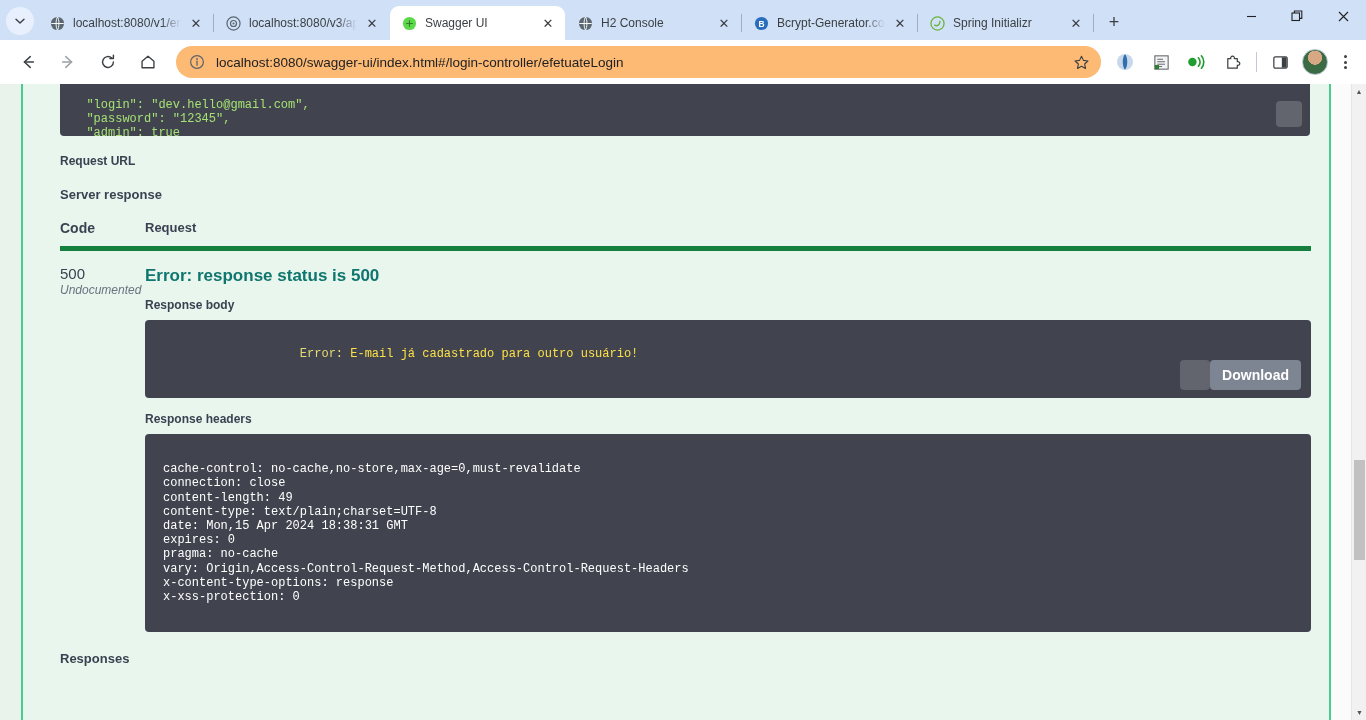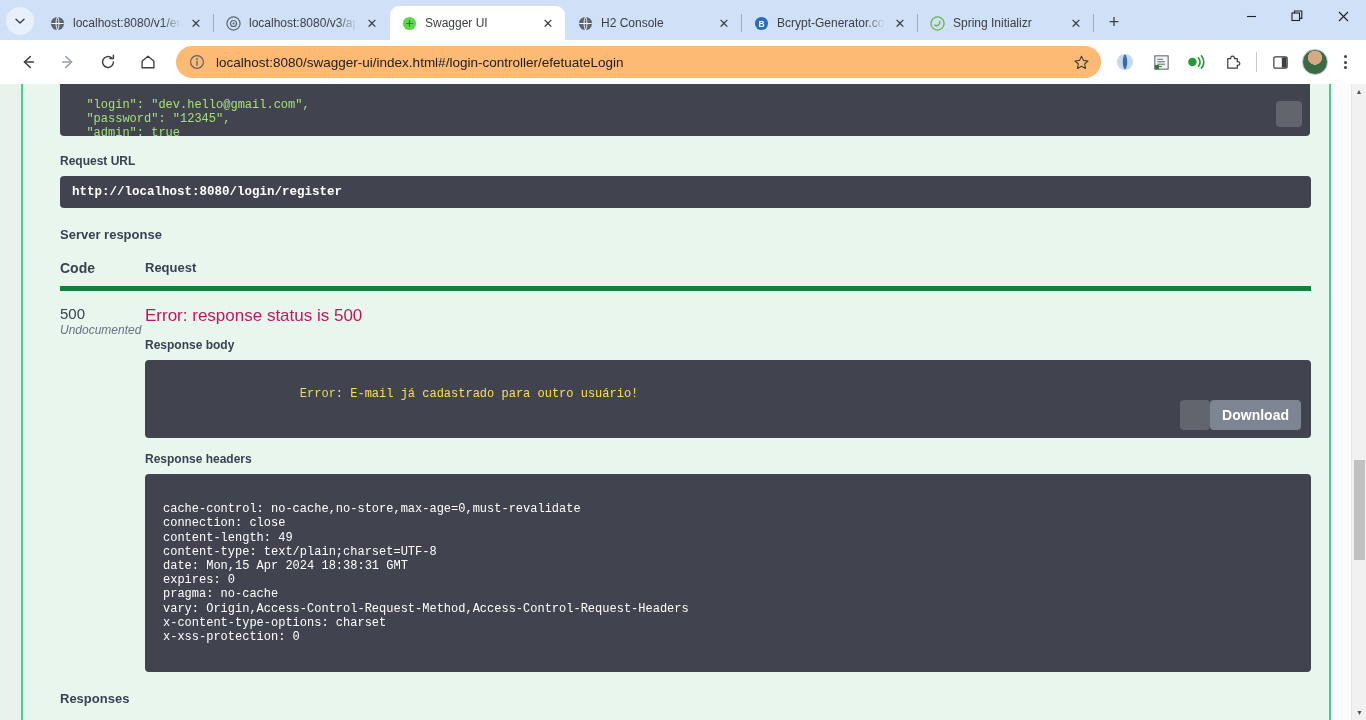--- a/index.html
+++ b/index.html
@@ -251,21 +251,21 @@
     padding-bottom: 10px;
   }
   .tbl-head .col-code { width: 85px; font-size: 14px; font-weight: 700; color: #3b4151; }
   .tbl-head .col-desc { flex: 1 1 auto; font-size: 13px; font-weight: 700; color: #3b4151; }
 
   .resp-row { display: flex; padding-top: 14px; }
   .resp-code { width: 85px; flex: 0 0 85px; }
   .resp-code .num { font-size: 15px; color: #3b4151; line-height: 18px; }
   .resp-code .undoc { font-size: 12px; font-style: italic; color: #6b7280; line-height: 14px; }
   .resp-details { flex: 1 1 auto; min-width: 0; }
-  .resp-title { font-size: 17px; color: #be185d; font-weight: 400; line-height: 22px; }
+  .resp-title { font-size: 17px; color: #0f766e; font-weight: 700; line-height: 22px; }
 
   .dl-bar {
     position: absolute;
     right: 10px; bottom: 8px;
     display: flex; align-items: center; 
   }
   .dl-btn {
     background: #7d8492;
     color: #ffffff;
     font-size: 14px;
@@ -503,23 +503,20 @@
 <span class="g">  "admin": true</span>
 
           <div class="copy-btn" style="right:8px; bottom:9px;">
             <span>
               
             </span>
           </div>
         </div>
 
         <div class="label" style="margin:18px 0 8px 19px;">Request URL</div>
-        <div class="codeblock" style="margin-left:19px; height:32px; display:flex; align-items:center; font-size:12.5px; font-weight:bold;">
-          <span>http://localhost:8080/login/register</span>
-        </div>
 
         <h4 class="section" style="margin:19px 0 0 19px;">Server response</h4>
 
         <div class="tbl-head" style="margin:18px 0 0 19px; padding-right:10px;">
           <div class="col-code">Code</div>
           <div class="col-desc">Request</div>
         </div>
 
         <div class="resp-row" style="margin-left:19px;">
           <div class="resp-code">
@@ -549,21 +546,21 @@
             <div class="label" style="margin-top:14px;">Response headers</div>
             <div class="codeblock" style="margin-top:8px; padding:14px 18px; line-height:14.2px;">
 <span>cache-control: no-cache,no-store,max-age=0,must-revalidate</span>
 <span>connection: close</span>
 <span>content-length: 49</span>
 <span>content-type: text/plain;charset=UTF-8</span>
 <span>date: Mon,15 Apr 2024 18:38:31 GMT</span>
 <span>expires: 0</span>
 <span>pragma: no-cache</span>
 <span>vary: Origin,Access-Control-Request-Method,Access-Control-Request-Headers</span>
-<span>x-content-type-options: charset</span>
+<span>x-content-type-options: response</span>
 <span>x-xss-protection: 0</span>
             </div>
           </div>
         </div>
 
         <h4 class="section" style="margin:19px 0 0 19px;">Responses</h4>
 
       </div>
     </div>
 

